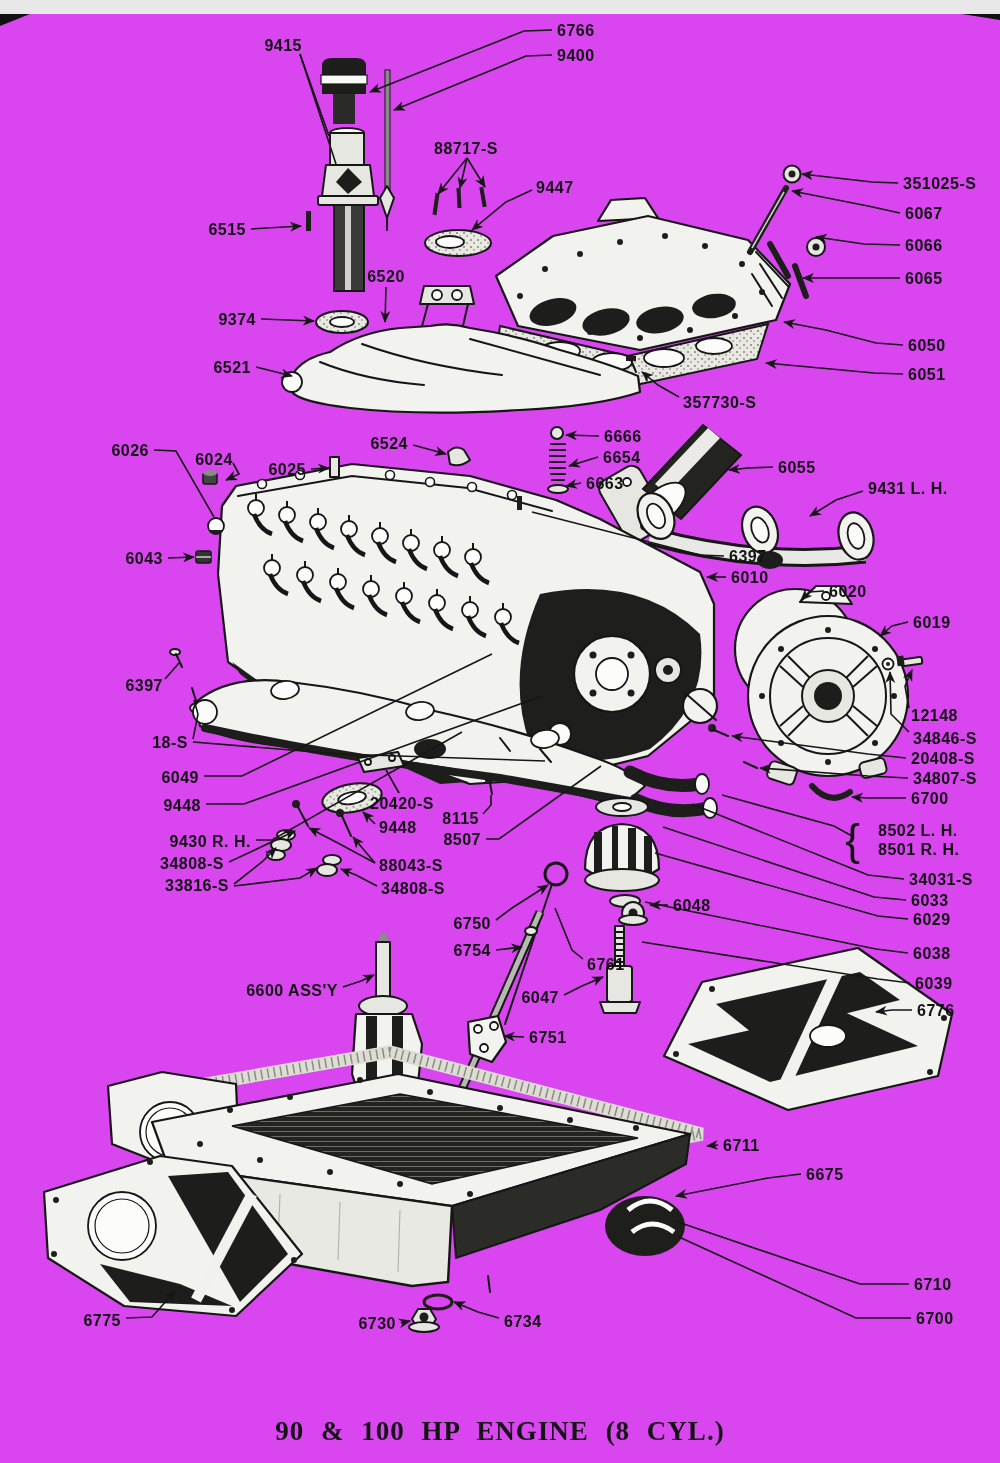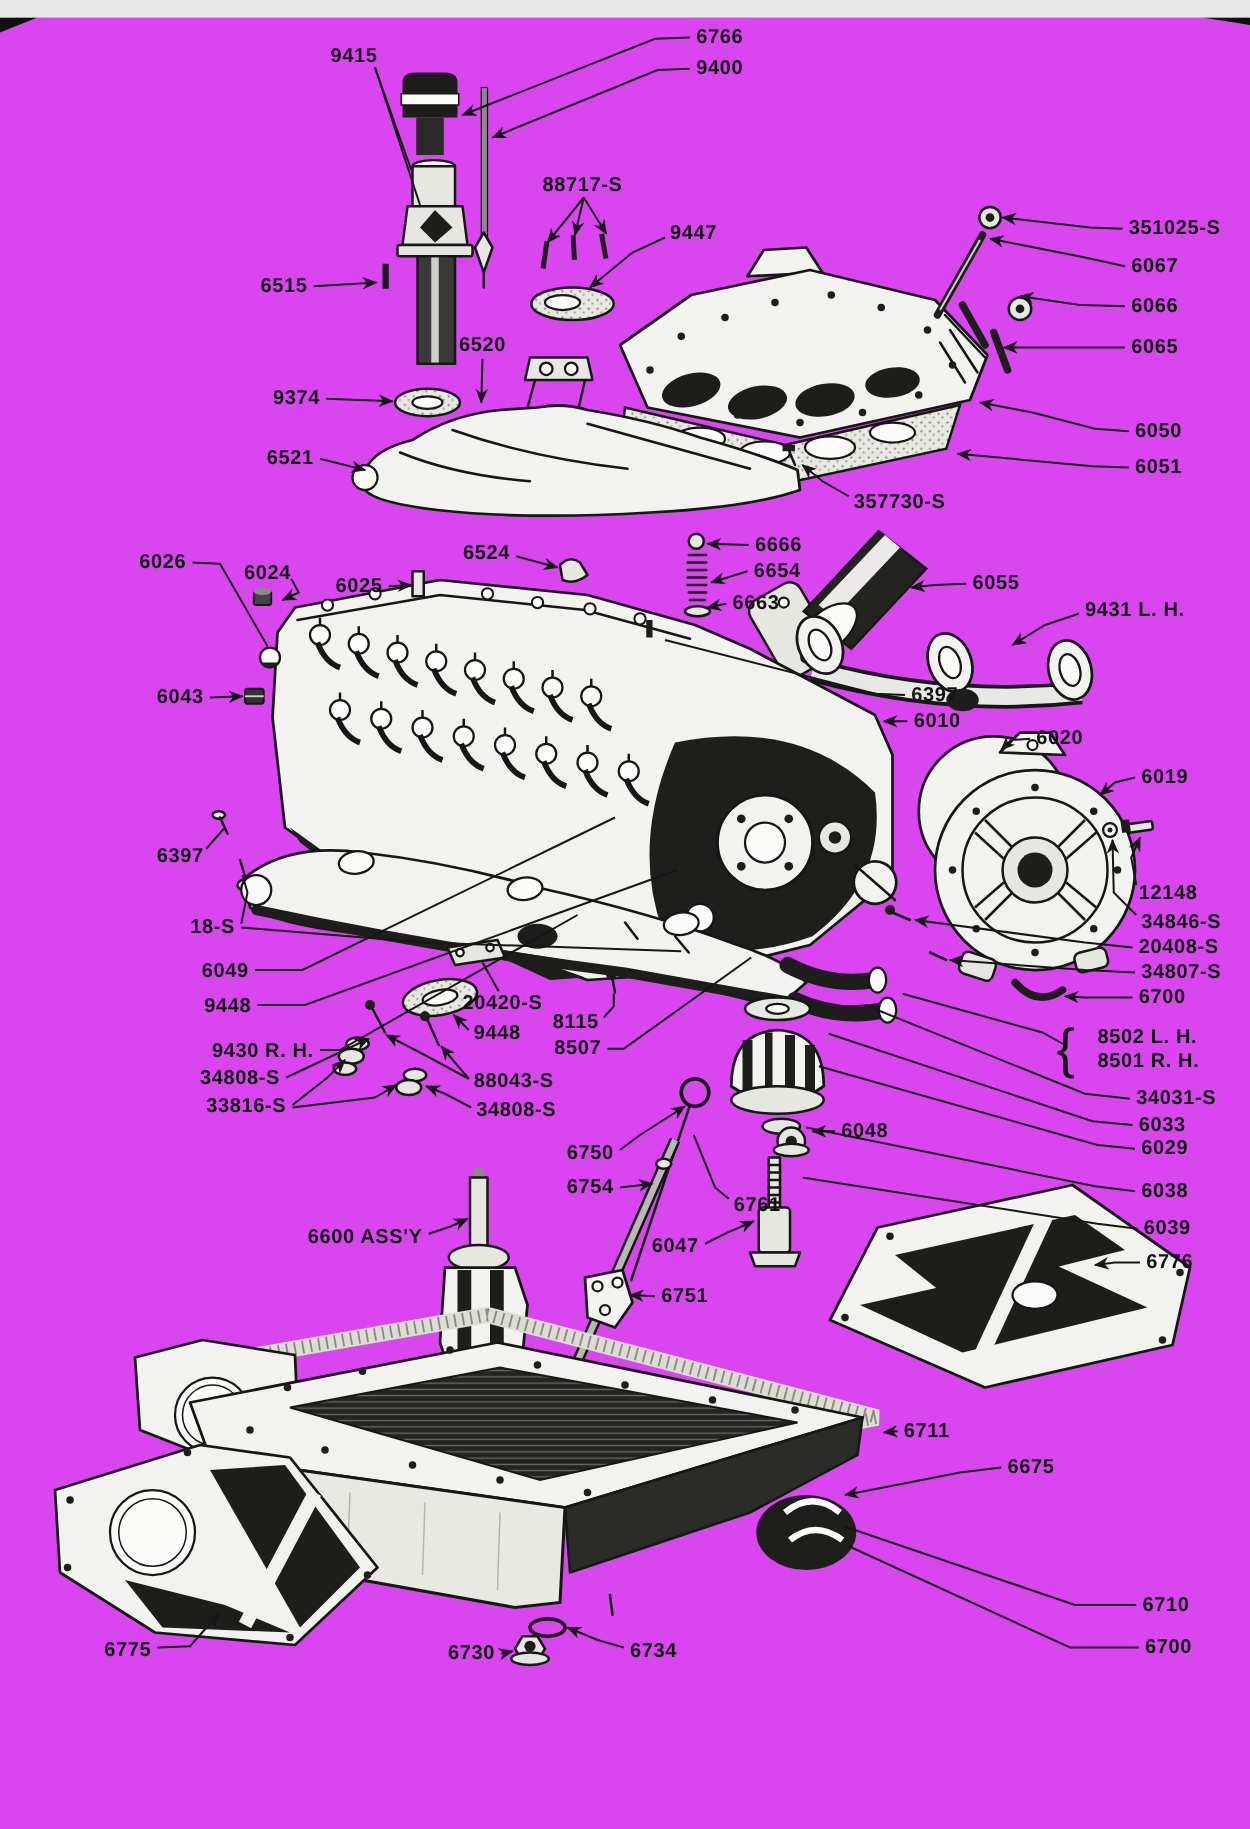--- a/index.html
+++ b/index.html
@@ -601,14 +601,15 @@
         <text x="916" y="1304" class="part-label" text-anchor="start">6700</text>
         <text x="121" y="1306" class="part-label" text-anchor="end">6775</text>
         <text x="396" y="1309" class="part-label" text-anchor="end">6730</text>
         <text x="504" y="1307" class="part-label" text-anchor="start">6734</text>
         <text x="860" y="825" class="brace" text-anchor="end">{</text>
         <text x="878" y="816" class="part-label" text-anchor="start">8502 L. H.</text>
         <text x="878" y="835" class="part-label" text-anchor="start">8501 R. H.</text>
       </g>
 </svg>
 
+<div class="caption">90 &amp; 100 HP ENGINE (8 CYL.)</div>
 
 </div>
 
 </body></html>

